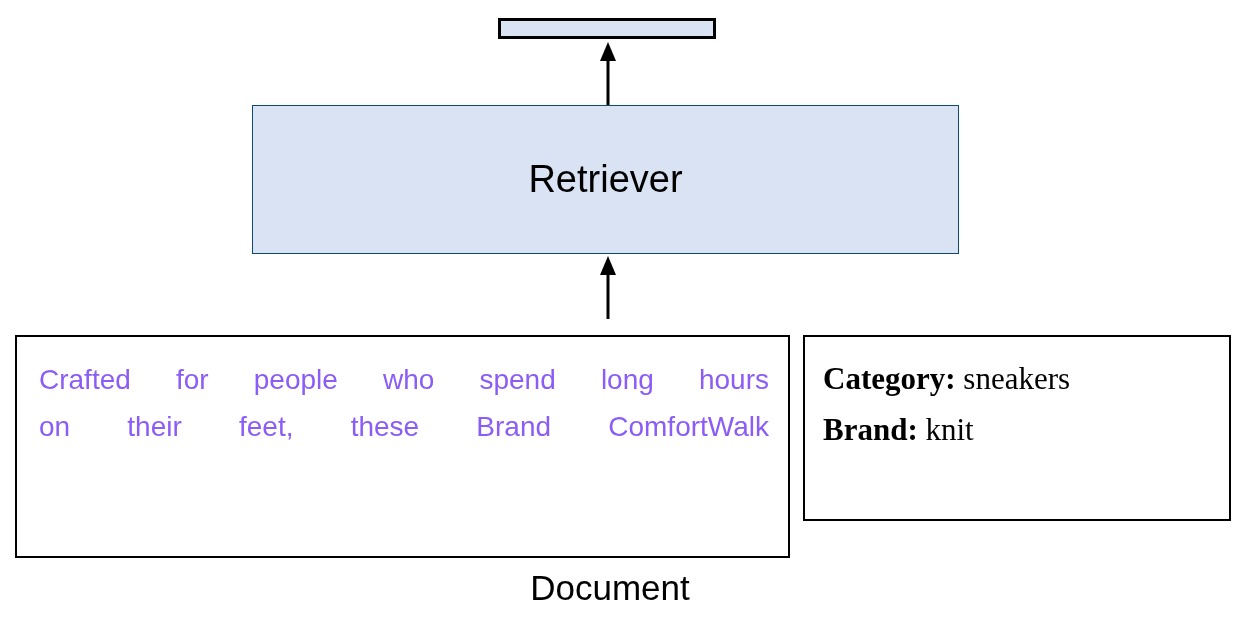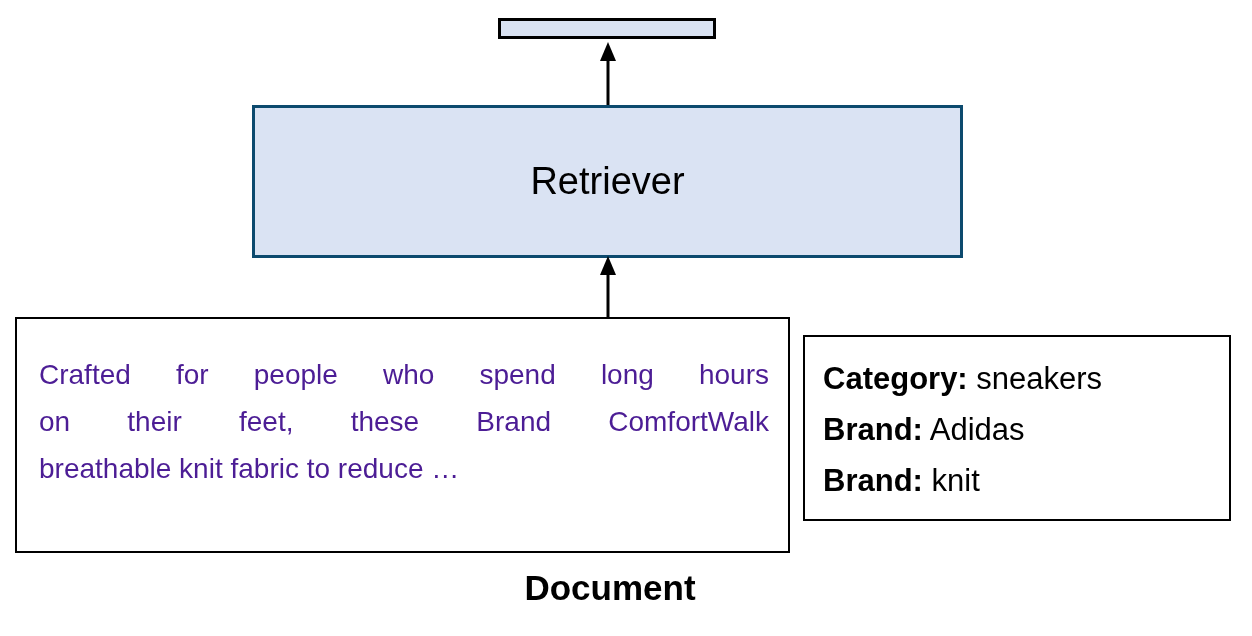--- a/index.html
+++ b/index.html
@@ -24,46 +24,46 @@
     background: #dae3f3;
     border: 3px solid #000000;
   }
   .retriever-box {
     position: absolute;
     left: 252px;
     top: 105px;
     width: 705px;
     height: 147px;
     background: #dae3f3;
-    border: 3px solid #0c4a6e;
+    border: 1px solid #0c4a6e;
     display: flex;
     align-items: center;
     justify-content: center;
     font-size: 38px;
     color: #000000;
     text-align: right;
   }
   .arrow {
     position: absolute;
     width: 24px;
     height: 64px;
   }
   .arrow-top { left: 596px; top: 42px; }
   .arrow-bottom { left: 596px; top: 256px; }
   .document-box {
     position: absolute;
     left: 15px;
-    top: 317px;
+    top: 335px;
     width: 730px;
     height: 181px;
     background: #ffffff;
     border: 2.5px solid #000000;
-    padding: 32px 19px 19px 22px;
+    padding: 19px 19px 19px 22px;
     font-size: 28px;
-    color: #4c1d95;
+    color: #8b5cf6;
   }
   .doc-line {
     line-height: 47px;
     white-space: nowrap;
   }
   .doc-line.fill {
     text-align: justify;
     text-align-last: justify;
     white-space: normal;
     overflow: hidden;
@@ -73,34 +73,35 @@
     position: absolute;
     left: 803px;
     top: 335px;
     width: 388px;
     height: 150px;
     background: #ffffff;
     border: 2.5px solid #000000;
     padding: 16px 18px 16px 18px;
     font-size: 31px;
     color: #000000;
+    font-family: Liberation Serif, serif;
   }
   .meta-row {
     line-height: 51px;
     white-space: nowrap;
   }
   .meta-label { font-weight: bold; }
   .caption {
     position: absolute;
     left: 380px;
     top: 568px;
     width: 460px;
     text-align: center;
     font-size: 35px;
-    font-weight: bold;
+    font-weight: normal;
     color: #000000;
   }
 </style>
 </head>
 <body>
 
 <div class="canvas">
 
   <div class="embedding-bar"></div>
 
@@ -114,29 +115,25 @@
   </div>
 
   <svg class="arrow arrow-bottom" viewBox="0 0 24 64">
     <line x1="12" y1="63" x2="12" y2="14" stroke="#000000" stroke-width="3"></line>
     <polygon points="12,0 4,19 20,19" fill="#000000"></polygon>
   </svg>
 
   <div class="document-box">
     <div class="doc-line fill">Crafted for people who spend long hours</div>
     <div class="doc-line fill">on their feet, these Brand ComfortWalk</div>
-    <div class="doc-line">breathable knit fabric to reduce …</div>
   </div>
 
   <div class="metadata-box">
     <div class="meta-row">
       <span class="meta-label">Category:</span><span> sneakers</span>
-    </div>
-    <div class="meta-row">
-      <span class="meta-label">Brand:</span><span> Adidas</span>
     </div>
     <div class="meta-row">
       <span class="meta-label">Brand:</span><span> knit</span>
     </div>
   </div>
 
   <div class="caption">Document</div>
 
 </div>
 

